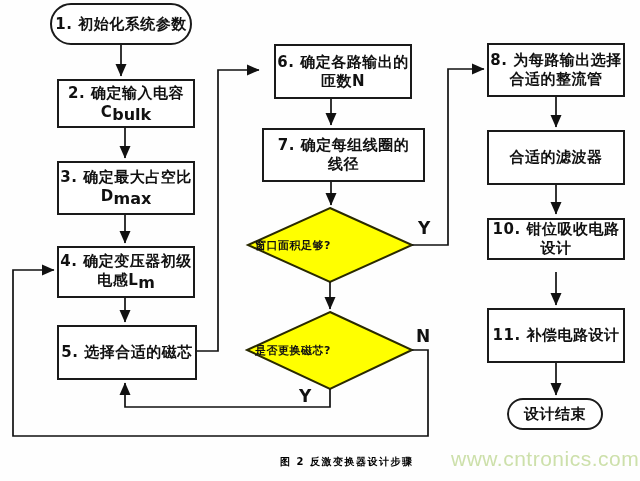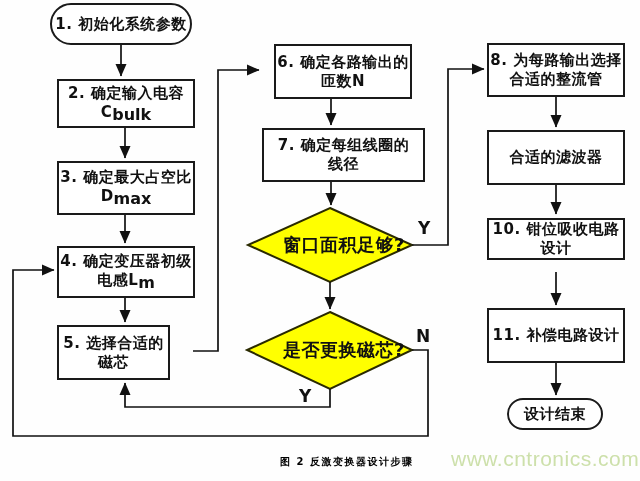--- a/index.html
+++ b/index.html
@@ -8,22 +8,22 @@
     font-family:"DejaVu Sans","Liberation Sans",sans-serif;color:#111;
   }
   .wires{position:absolute;left:0;top:0;width:640px;height:481px;}
   .node{
     position:absolute;box-sizing:border-box;background:#ffffff;border:2px solid #1a1a1a;
     display:flex;flex-direction:column;align-items:center;justify-content:center;
     font-size:15px;font-weight:bold;line-height:19px;text-align:center;letter-spacing:0.5px;
   }
   .terminator{border-radius:21px;}
   .decision-label{
-    position:absolute;display:flex;align-items:center;justify-content:flex-end;
-    background:transparent;border:none;font-size:18px;font-weight:bold;letter-spacing:0.5px;
+    position:absolute;display:flex;align-items:center;justify-content:flex-start;
+    background:transparent;border:none;font-size:11px;font-weight:bold;letter-spacing:0.5px;
   }
   .sub{font-size:16px;font-weight:bold;vertical-align:-3px;letter-spacing:0;}
   .branch{
     position:absolute;font-size:17px;font-weight:bold;color:#111;
   }
   .caption{
     position:absolute;left:260px;top:455px;font-size:10px;font-weight:bold;color:#000000;letter-spacing:1.5px;padding-left:20px;
   }
   .watermark{
     position:absolute;left:451px;top:447px;font-size:21px;font-weight:normal;color:#cde0ab;letter-spacing:0.5px;
@@ -76,21 +76,21 @@
   <div class="node" style="left:57px;top:161px;width:138px;height:54px;">
     <div>3. 确定最大占空比</div>
     <div><span>D</span><span class="sub">max</span></div>
   </div>
 
   <div class="node" style="left:57px;top:246px;width:138px;height:52px;">
     <div>4. 确定变压器初级</div>
     <div><span>电感</span><span>L</span><span class="sub">m</span></div>
   </div>
 
-  <div class="node" style="left:57px;top:325px;width:113px;height:55px;">
+  <div class="node" style="left:57px;top:325px;width:140px;height:55px;">
     <div>5. 选择合适的磁芯</div>
   </div>
 
   <div class="node" style="left:274px;top:44px;width:138px;height:55px;">
     <div>6. 确定各路输出的</div>
     <div>匝数N</div>
   </div>
 
   <div class="node" style="left:262px;top:128px;width:163px;height:54px;">
     <div>7. 确定每组线圈的</div>

